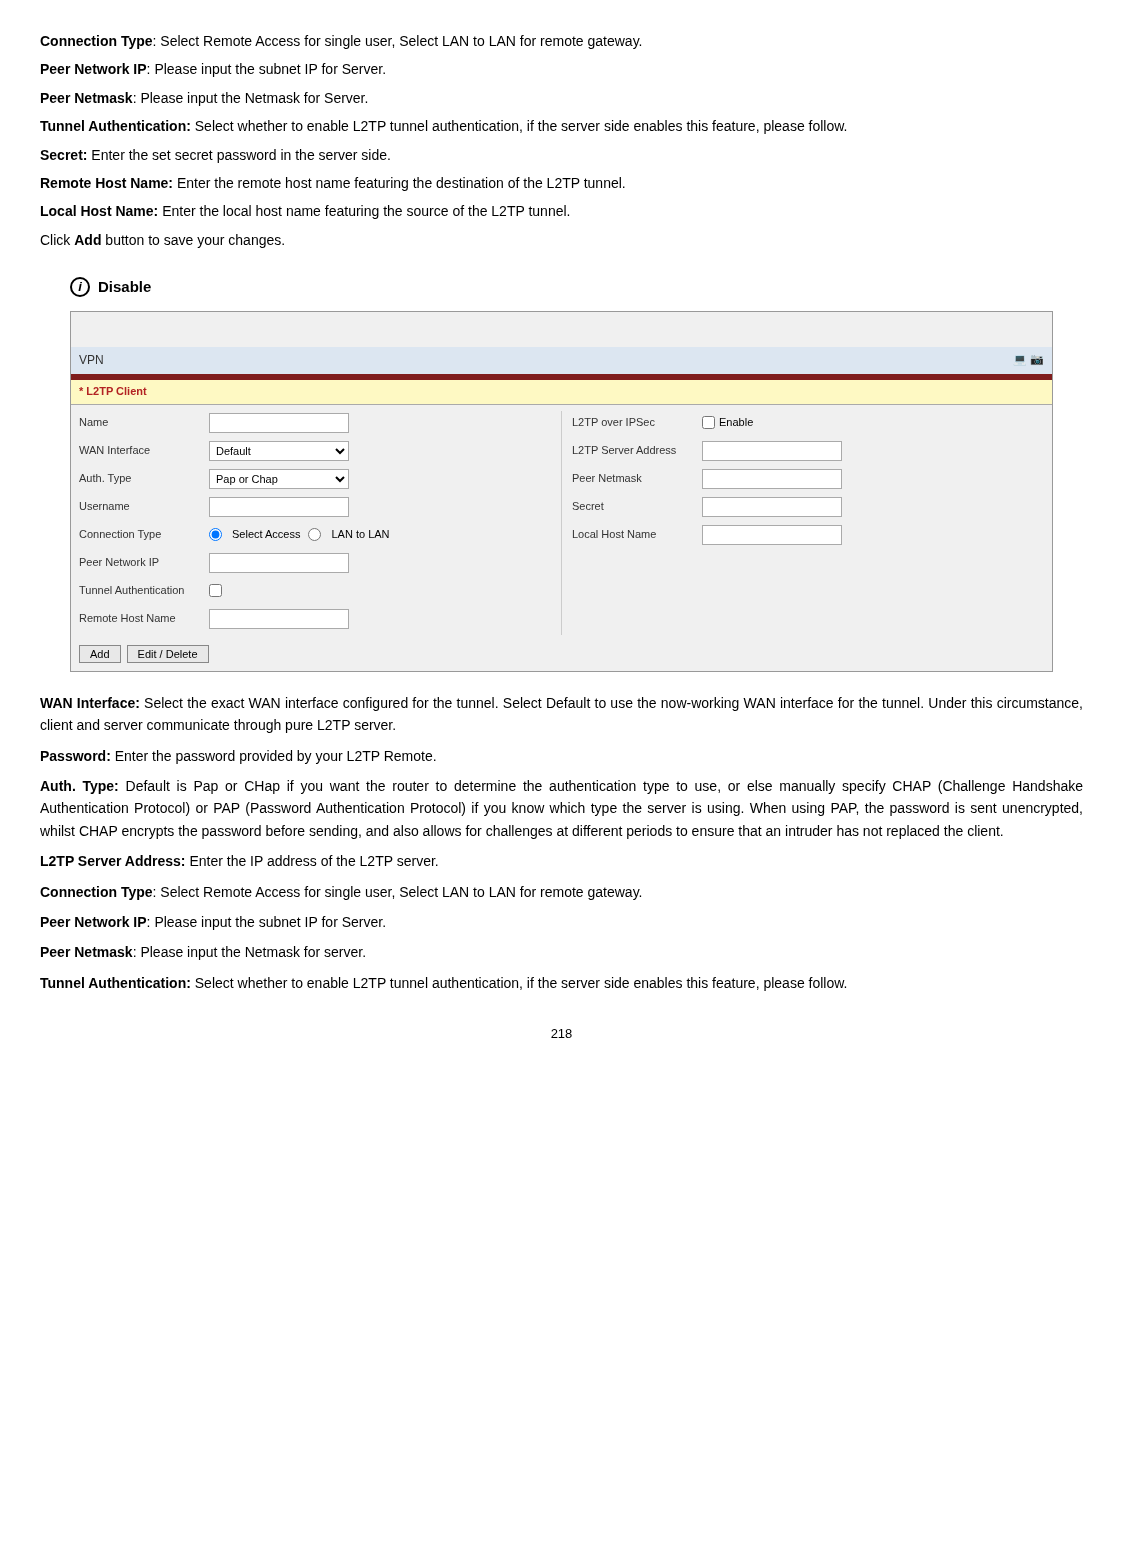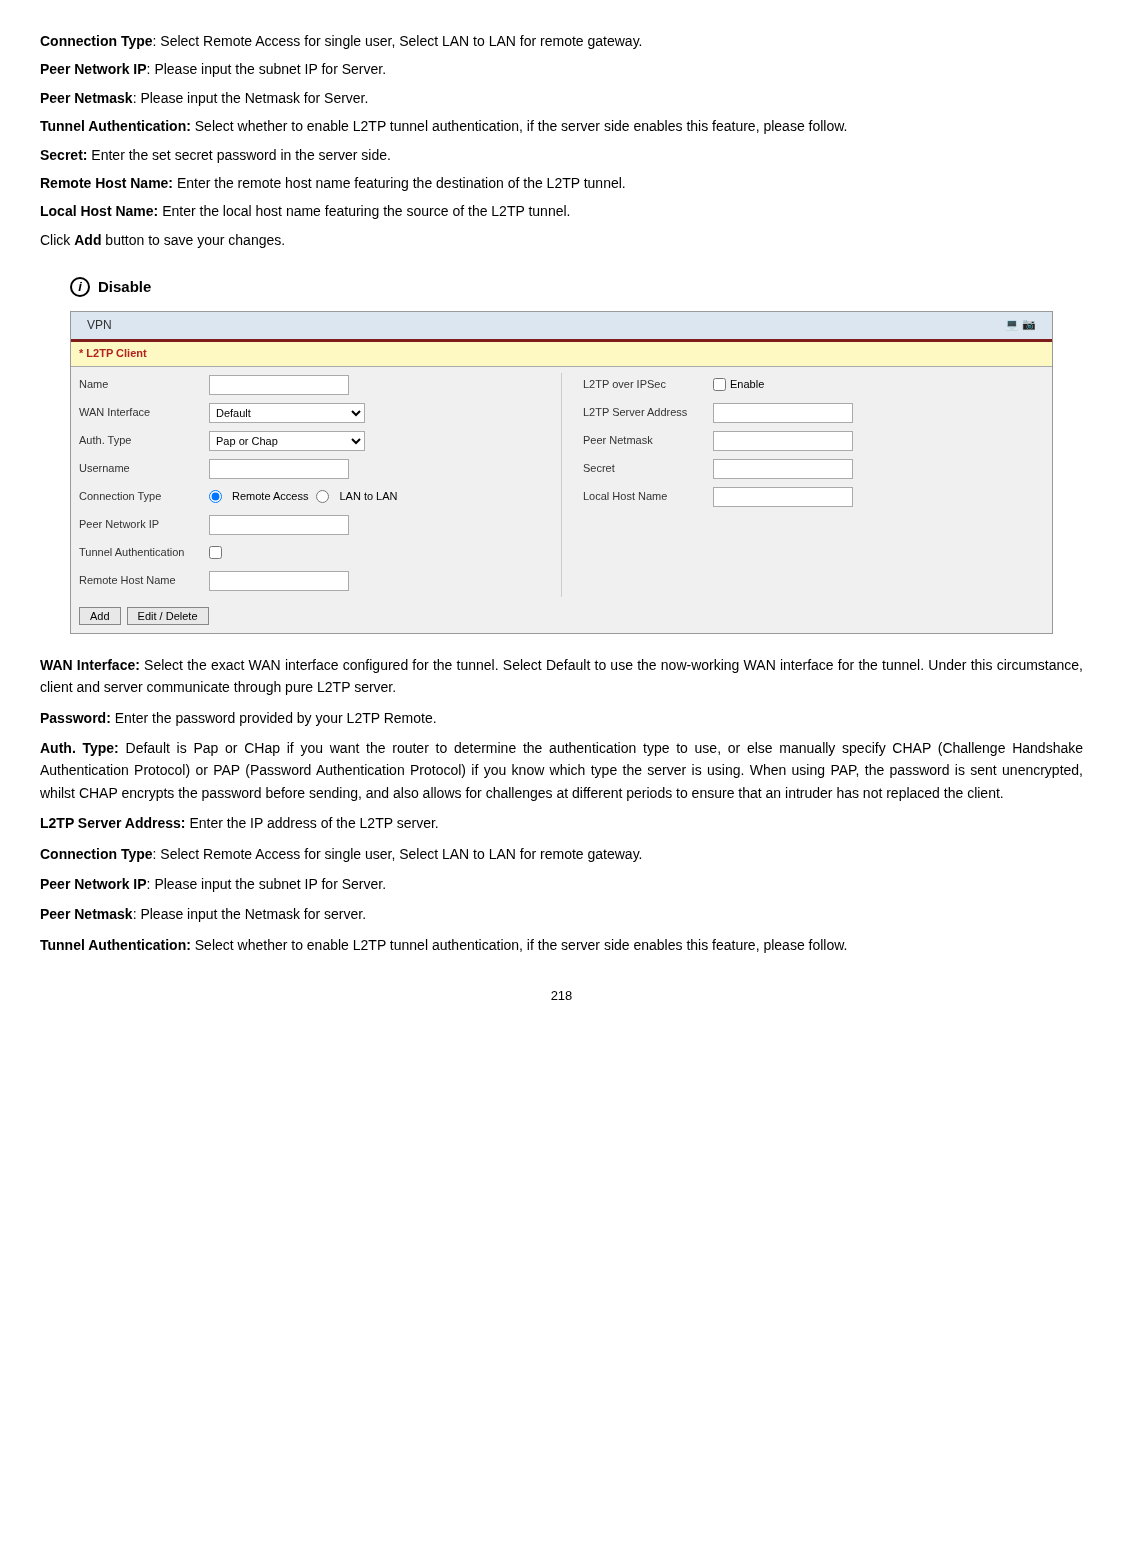--- a/index.html
+++ b/index.html
@@ -41,36 +41,37 @@
     }
     
     .vpn-panel {
       border: 1px solid #999;
       background: #f0f0f0;
       margin: 10px 30px 20px 30px;
       padding: 0;
     }
     .vpn-panel-title {
       background: #dce6f1;
-      padding: 4px 16px;
+      padding: 4px 8px;
       font-size: 12px;
       color: #333;
-      border-bottom: 3px solid #7f1d1d;
+      border-bottom: 6px solid #7f1d1d;
+      margin-top: 35px;
     }
     .vpn-section-label {
       background: #fef9c3;
       color: #b22222;
       font-size: 11px;
       font-weight: bold;
       padding: 3px 8px;
       border-bottom: 1px solid #aaa;
     }
     .vpn-body {
       display: flex;
-      gap: 11px;
+      gap: 0;
       padding: 6px 8px;
     }
     .vpn-col {
       flex: 1;
     }
     .vpn-row {
       display: flex;
       align-items: center;
       margin-bottom: 4px;
       min-height: 24px;
@@ -89,21 +90,21 @@
       font-size: 11px;
       padding: 0 3px;
       width: 140px;
     }
     .vpn-select {
       border: 1px solid #aaa;
       background: #fff;
       height: 20px;
       font-size: 11px;
       padding: 0 2px;
-      width: 156px;
+      width: 140px;
     }
     .vpn-radio-group {
       display: flex;
       align-items: center;
       gap: 8px;
       font-size: 11px;
     }
     .vpn-radio-group input[type=radio] {
       margin-right: 2px;
     }
@@ -213,21 +214,21 @@
 
       <div class="vpn-row">
         <span class="vpn-label">Username</span>
         <input class="vpn-input" type="text" value="" style="">
       </div>
 
       <div class="vpn-row">
         <span class="vpn-label">Connection Type</span>
         <div class="vpn-radio-group">
           <input type="radio" name="conntype" checked="" style="">
-          <span>Remote Access</span>
+          <span>Select Access</span>
           <input type="radio" name="conntype" style="">
           <span>LAN to LAN</span>
         </div>
       </div>
 
       <div class="vpn-row">
         <span class="vpn-label">Peer Network IP</span>
         <input class="vpn-input" type="text" value="" style="">
       </div>
 

